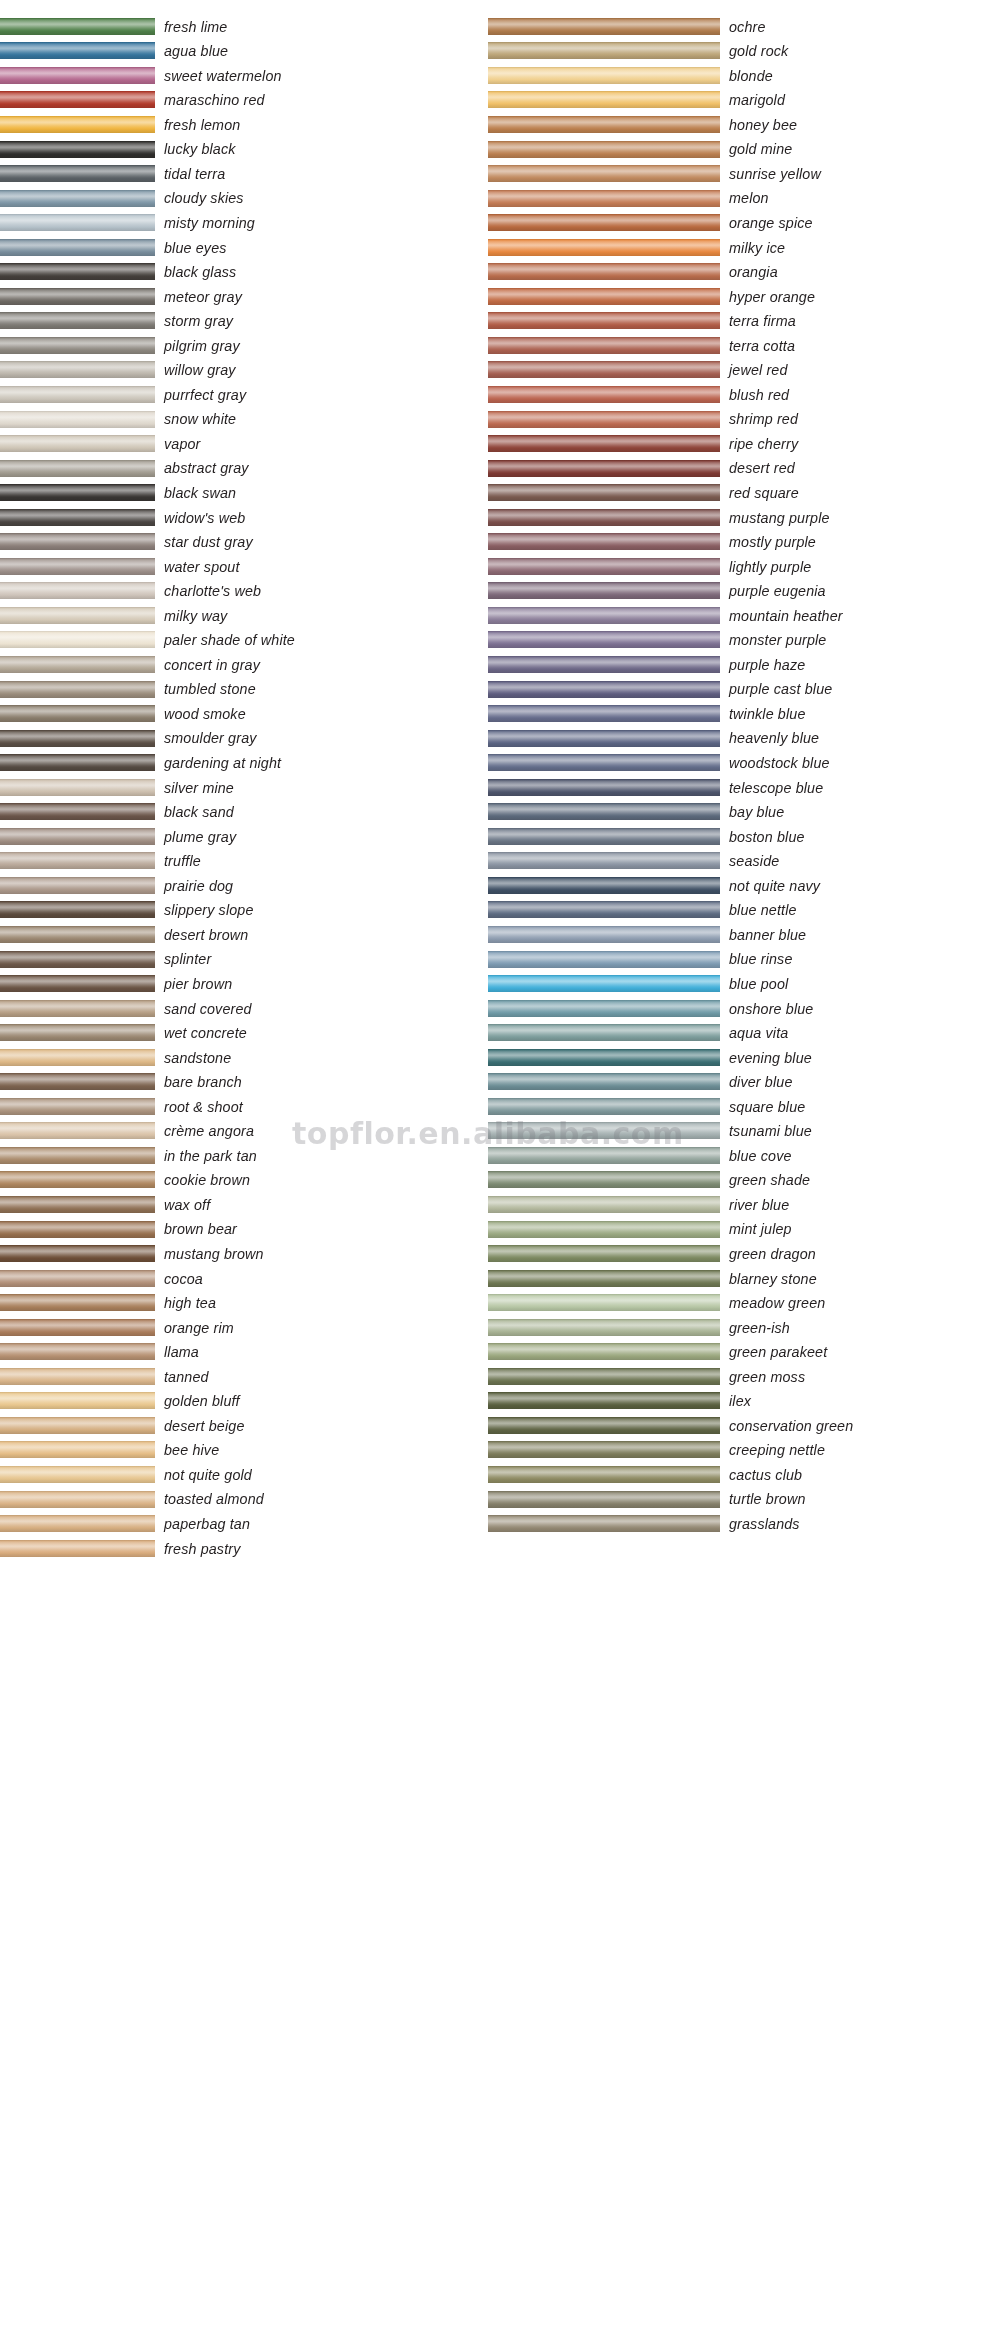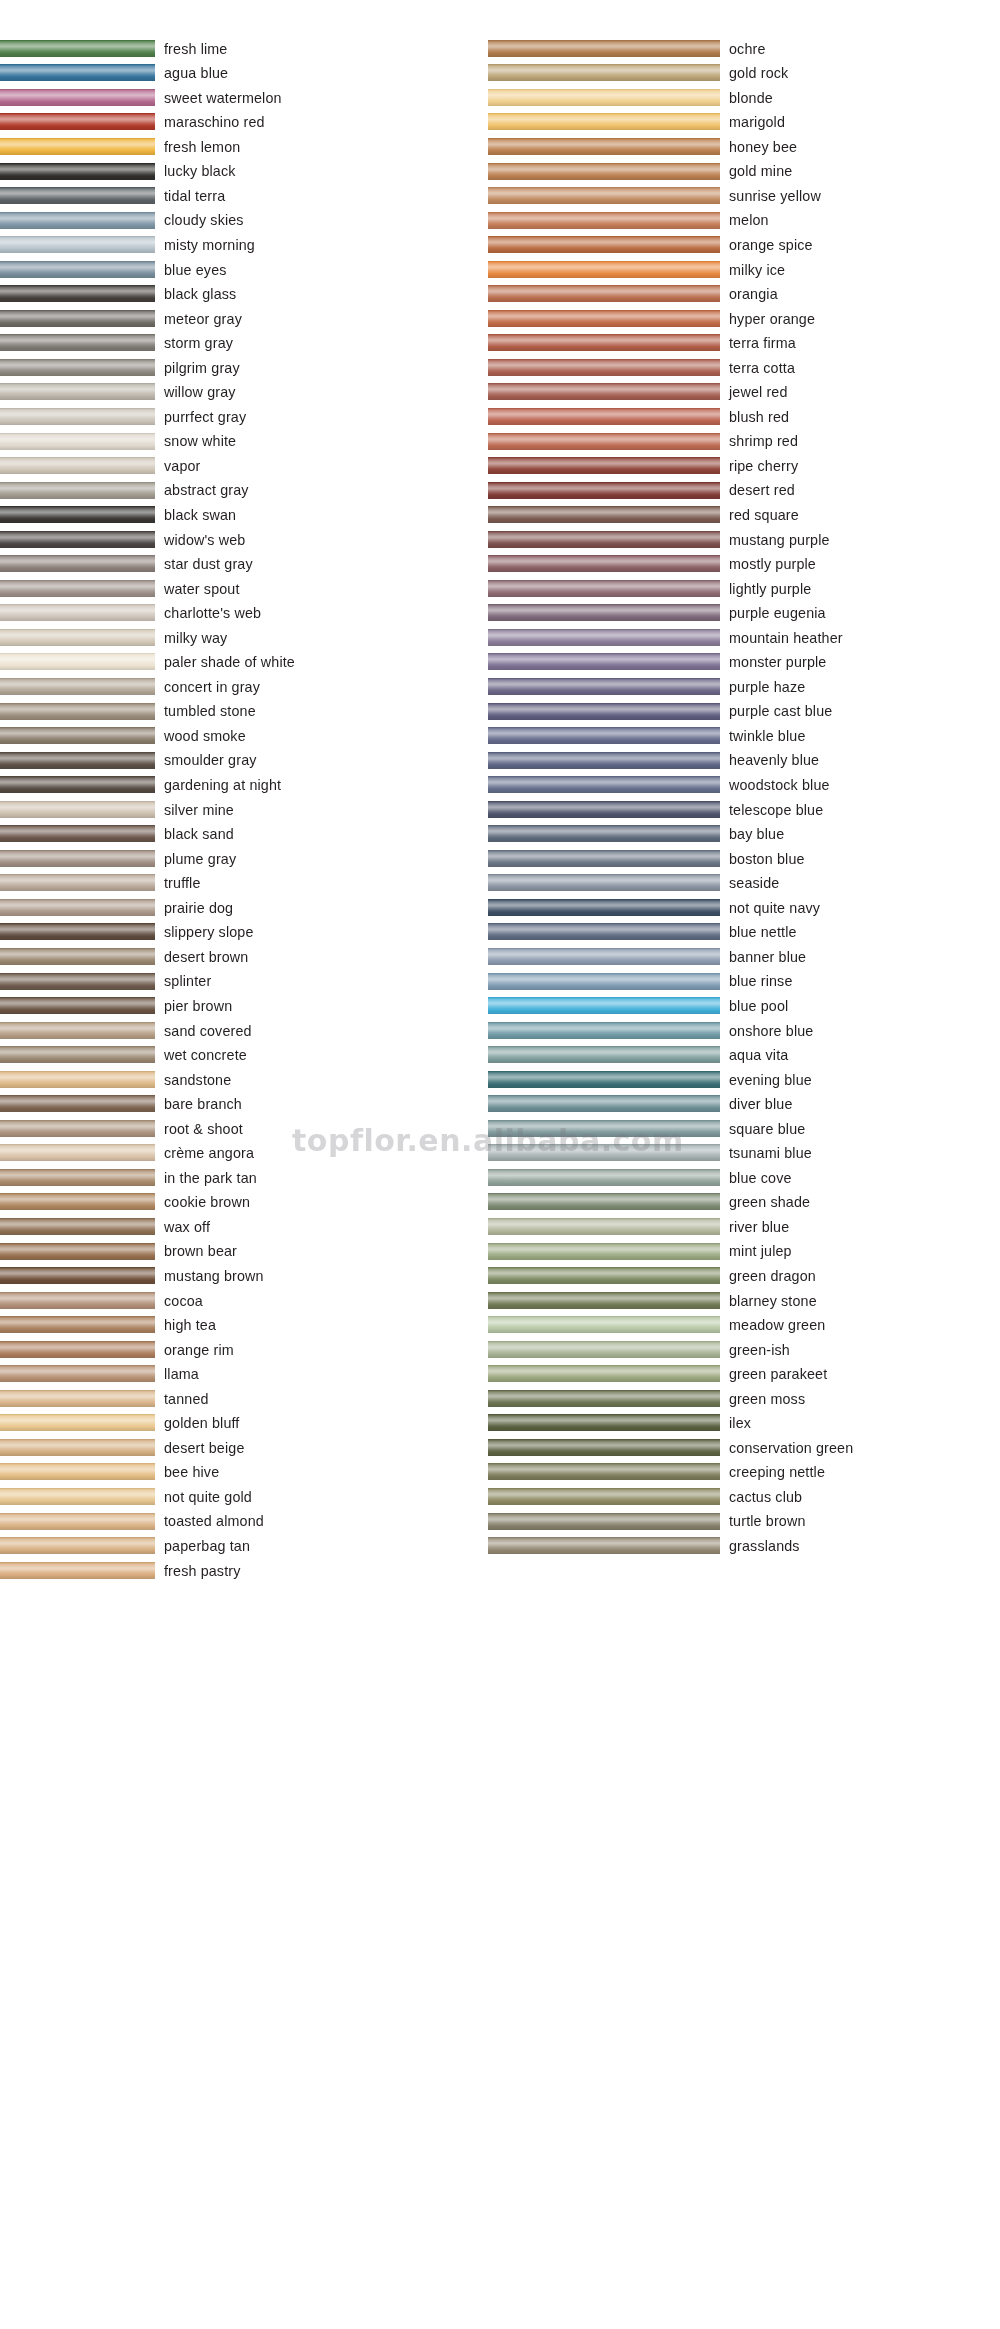--- a/index.html
+++ b/index.html
@@ -20,21 +20,22 @@
   #chart {
     position: absolute;
     left: 0;
     top: 0;
     width: 1000px;
     height: 2329px;
   }
 
   .column {
     position: absolute;
-    top: 36px;
+    top: 14px;
+    font-style: italic;
   }
   .column.left  { left: 0px;   width: 490px; }
   .column.right { left: 488px; width: 512px; }
 
   .swatch-row {
     position: relative;
     height: 24.55px;
     display: flex;
     align-items: center;
   }
@@ -60,21 +61,21 @@
 
   
   #watermark {
     position: absolute;
     left: 0;
     top: 1116px;
     width: 1000px;
     height: 48px;
     pointer-events: none;
     display: flex;
-    align-items: center;
+    align-items: flex-start;
     justify-content: flex-start;
     padding-left: 292px;
     box-sizing: border-box;
   }
   #watermark .wm-text {
     font-family: "DejaVu Sans", sans-serif;
     font-size: 30px;
     font-weight: 700;
     color: rgba(120,120,125,0.30);
     letter-spacing: 0.5px;

